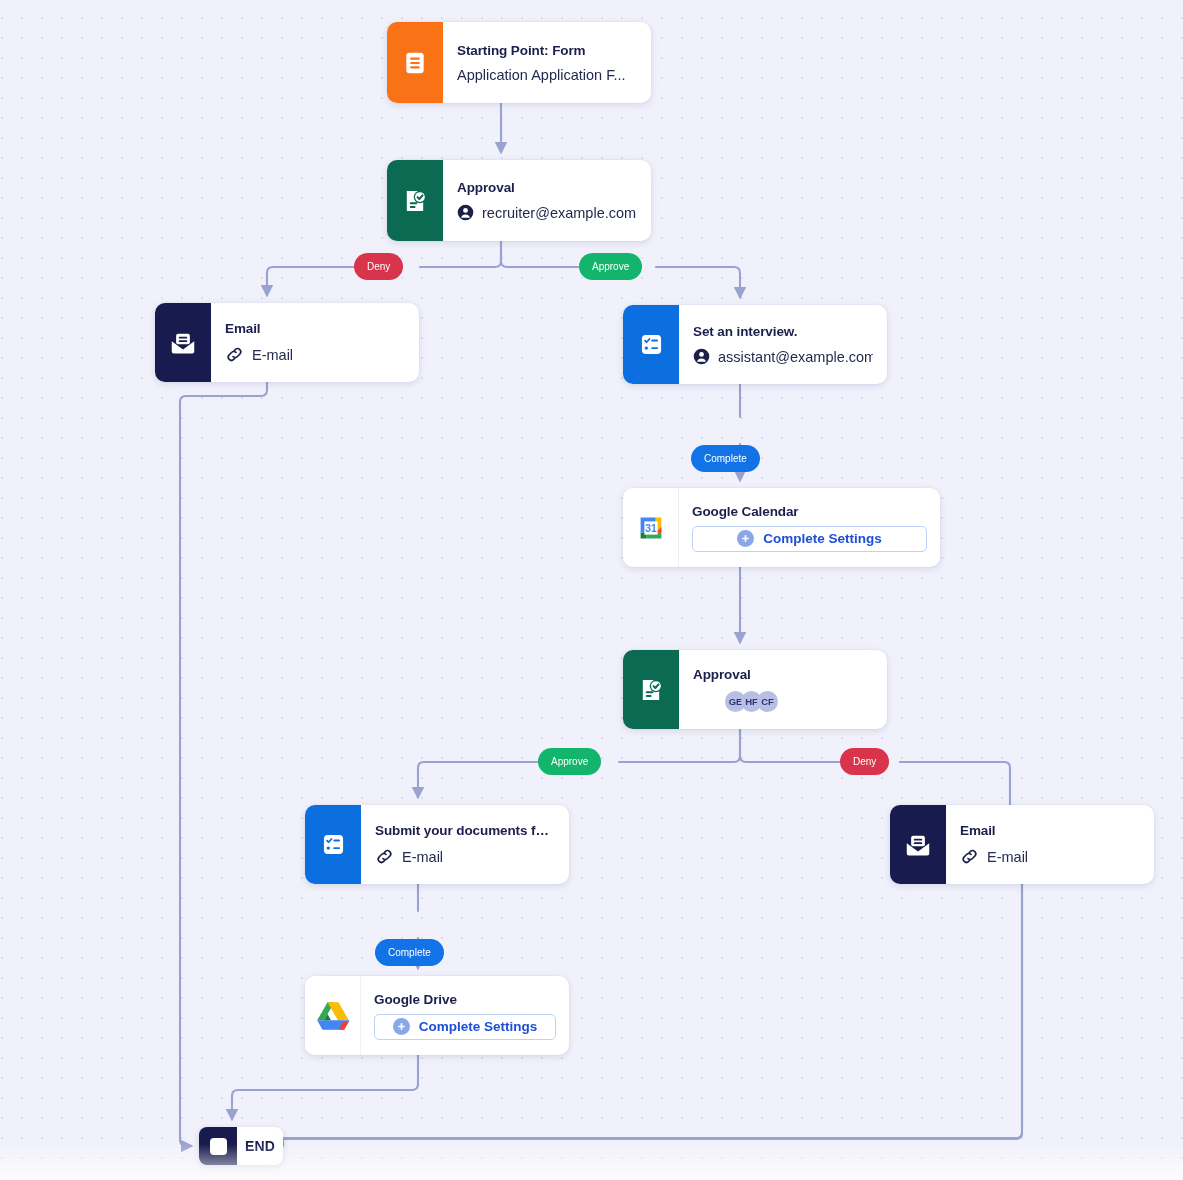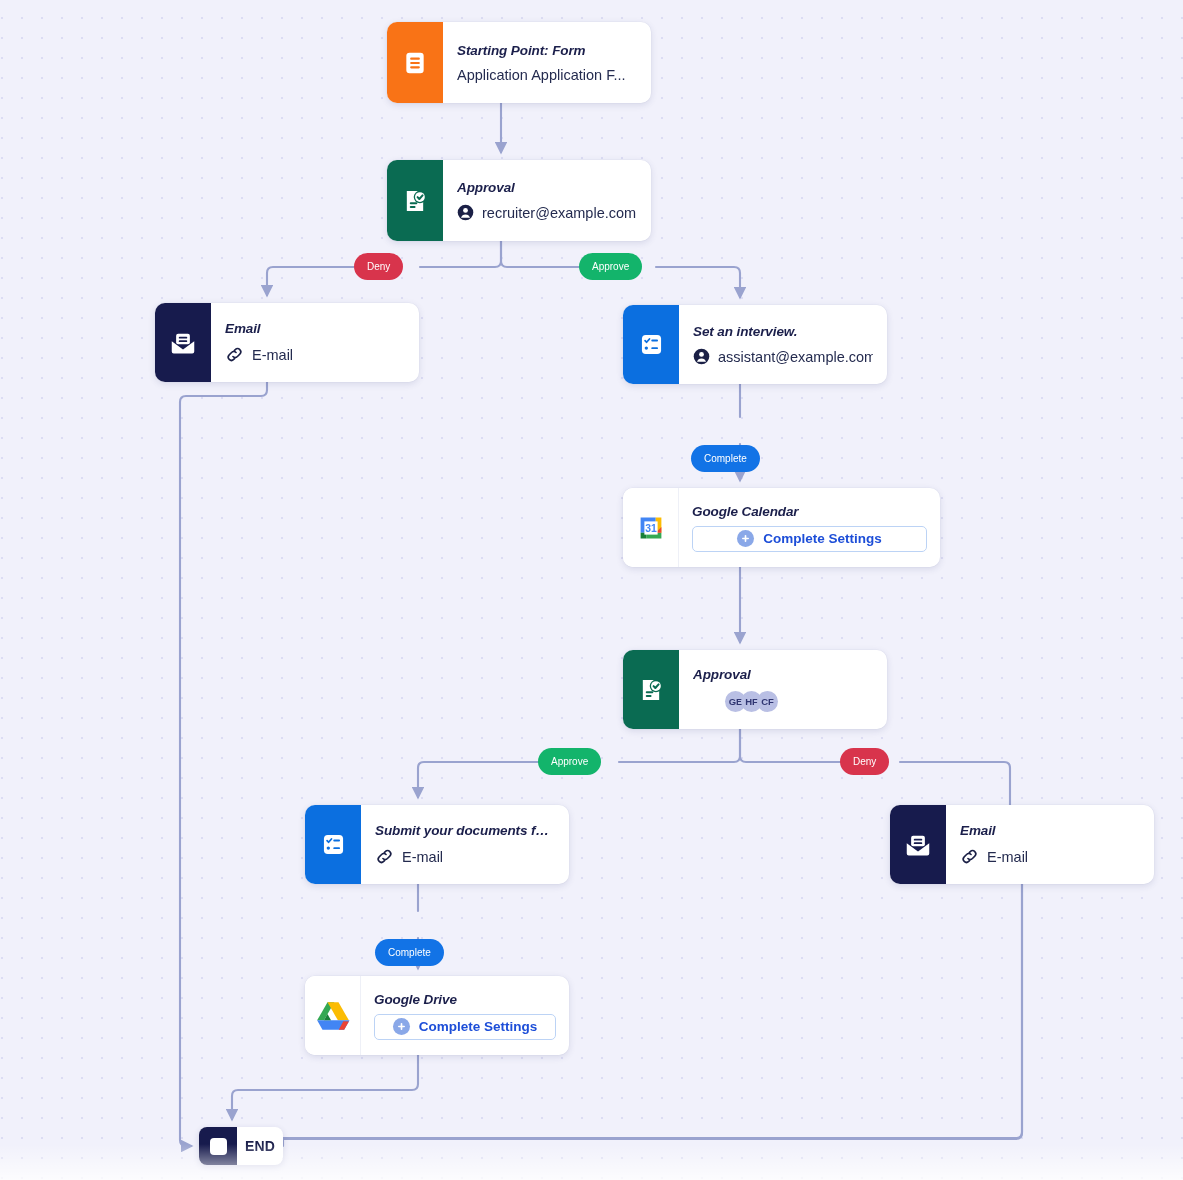--- a/index.html
+++ b/index.html
@@ -59,21 +59,20 @@
     min-width: 0;
   }
   .node .title {
     font-size: 13.5px;
     font-weight: bold;
     color: #1b1f4b;
     letter-spacing: -0.1px;
     white-space: nowrap;
     overflow: hidden;
     text-overflow: ellipsis;
-    font-style: italic;
   }
   .node .sub {
     display: flex;
     align-items: center;
     gap: 8px;
     font-size: 14.5px;
     color: #242b4f;
     white-space: nowrap;
     overflow: hidden;
   }

